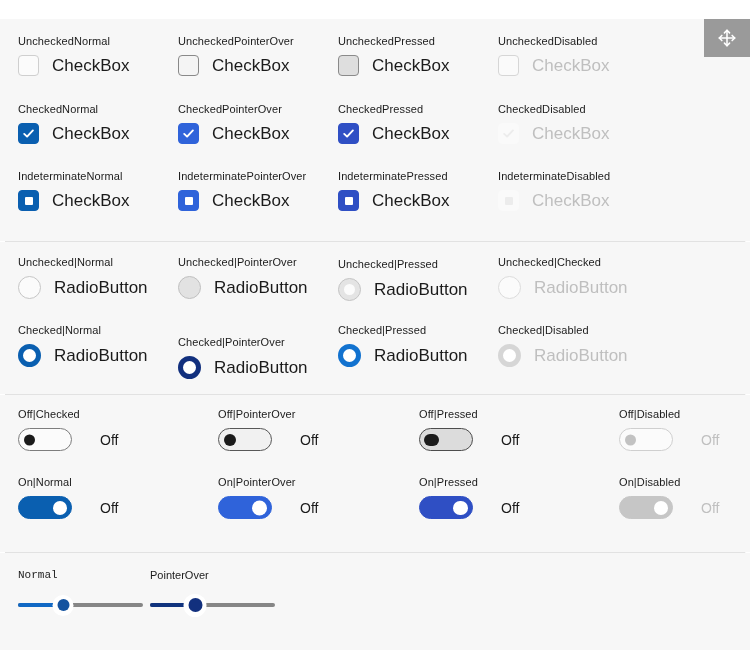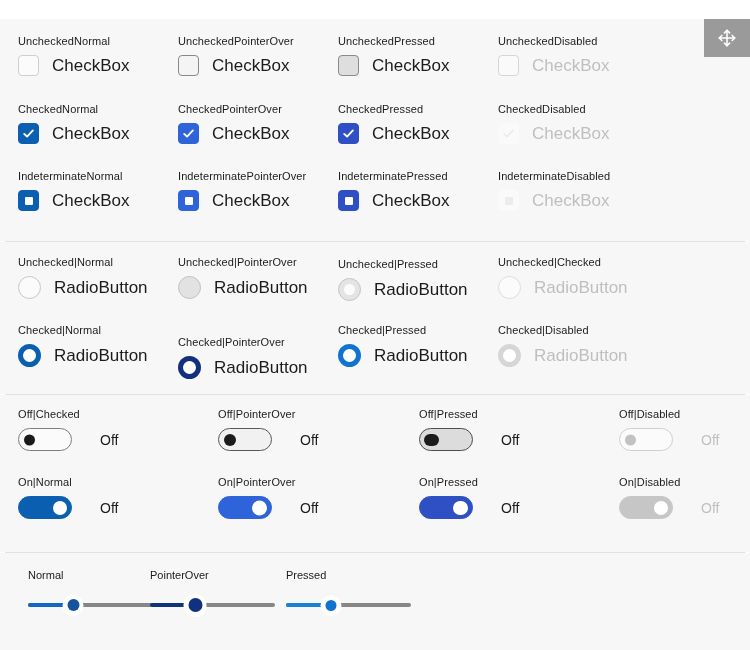--- a/index.html
+++ b/index.html
@@ -400,21 +400,21 @@
       </div>
 
     </div>
   </div>
 
   <div class="divider"></div>
 
   <div class="section" style="height:112px;">
     <div class="grid" style="height:112px;">
 
-      <div class="cell" style="left:28px;top:16px;">
+      <div class="cell" style="left:18px;top:16px;font-family:Liberation Mono, monospace;">
         <div class="sl-label">Normal</div>
         <div class="ctl-row" style="margin-top:12px;">
           <div class="sl s-normal">
             <span class="track"></span>
             <span class="fill"></span>
             <span class="thumb">
                 <span class="dot"></span>
               </span>
           </div>
         </div>
@@ -426,32 +426,20 @@
           <div class="sl s-over">
             <span class="track"></span>
             <span class="fill"></span>
             <span class="thumb">
                 <span class="dot"></span>
               </span>
           </div>
         </div>
       </div>
 
-      <div class="cell" style="left:286px;top:16px;">
-        <div class="sl-label">Pressed</div>
-        <div class="ctl-row" style="margin-top:12px;">
-          <div class="sl s-pressed">
-            <span class="track"></span>
-            <span class="fill"></span>
-            <span class="thumb">
-                <span class="dot"></span>
-              </span>
-          </div>
-        </div>
-      </div>
 
 
     </div>
   </div>
 
   <div class="move-handle">
     <svg viewBox="0 0 24 24">
       <g fill="none" stroke="#ffffff" stroke-width="1.7" stroke-linecap="round" stroke-linejoin="round">
         <path d="M12 3.6 V20.4"></path>
         <path d="M3.6 12 H20.4"></path>

